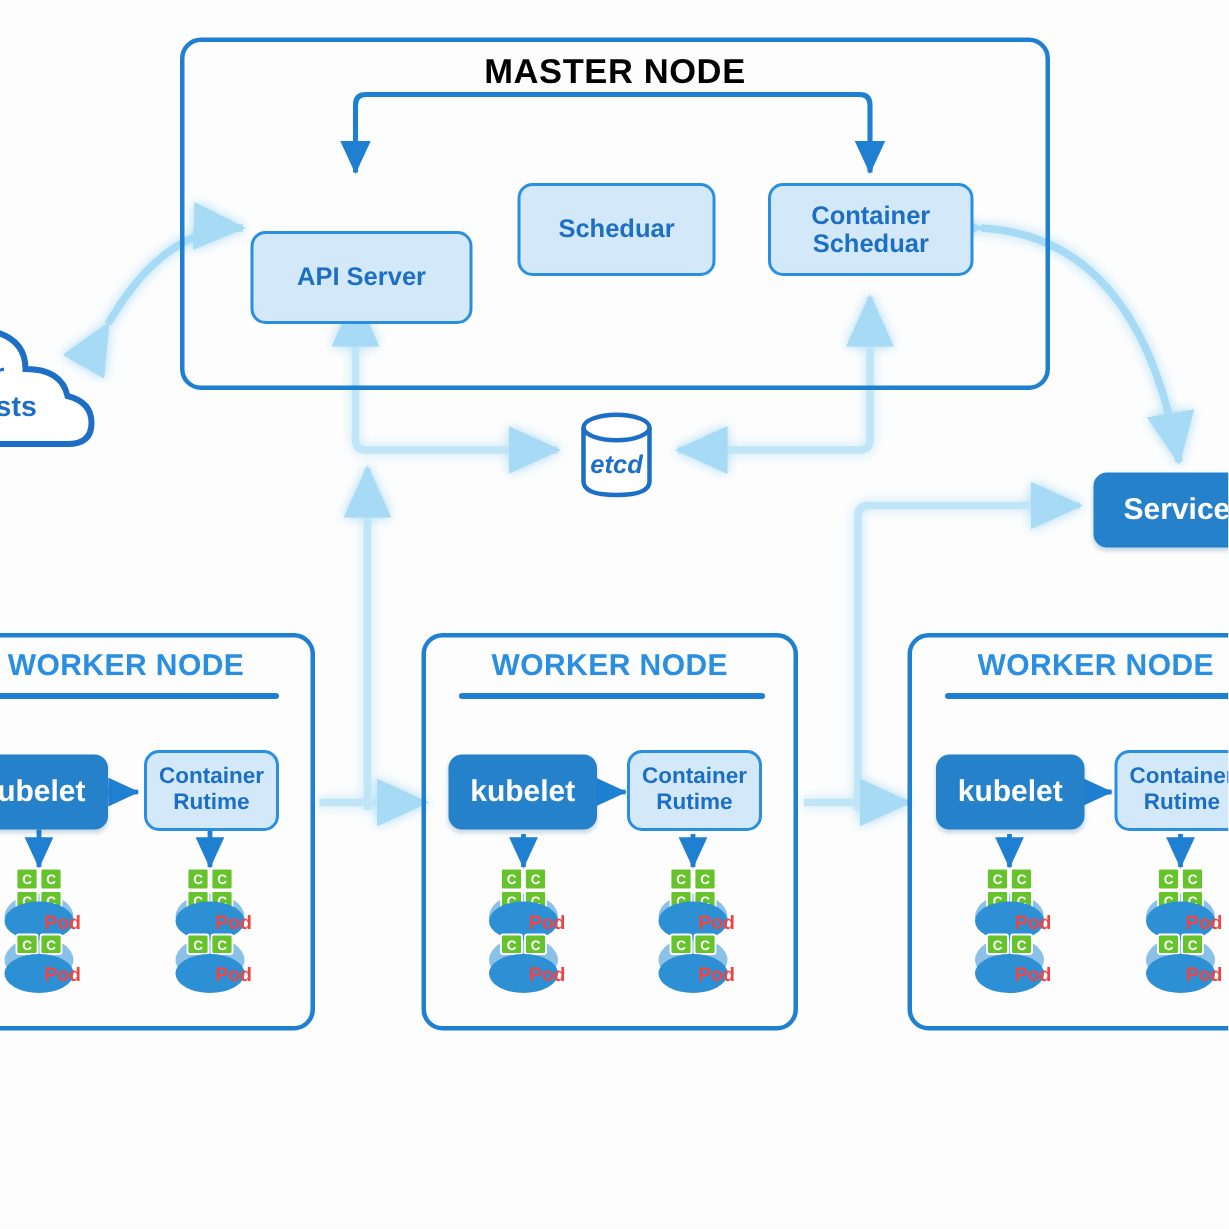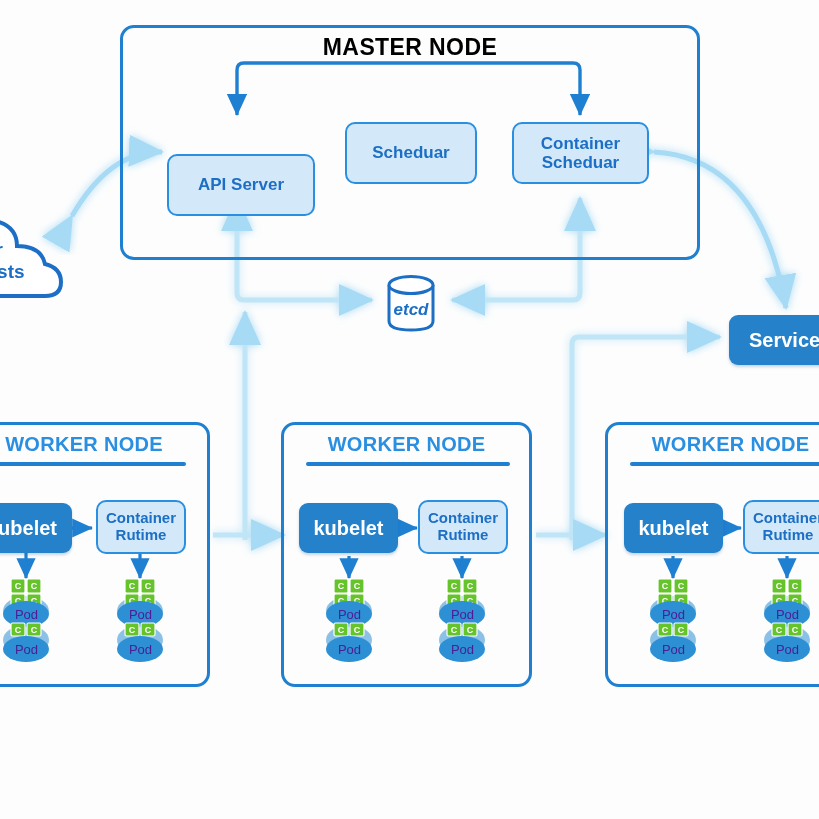--- a/index.html
+++ b/index.html
@@ -92,24 +92,24 @@
     font-size:19px;
     font-weight:bold;
     line-height:1.18;
     text-align:center;
     white-space:nowrap;
   }
   .podstack{position:absolute;}
   .pod-label{
     position:absolute;
     width:100%;
-    text-align:center;
-    color:#4c1d95;
+    text-align:right;
+    color:#ef4444;
     font-size:13px;
-    font-weight:normal;
+    font-weight:bold;
     pointer-events:none;
   }
   .cont-letter{
     fill:#ffffff;
     font-size:9px;
     font-weight:bold;
     font-family:"Liberation Sans", sans-serif;
   }
 </style>
 </head>

